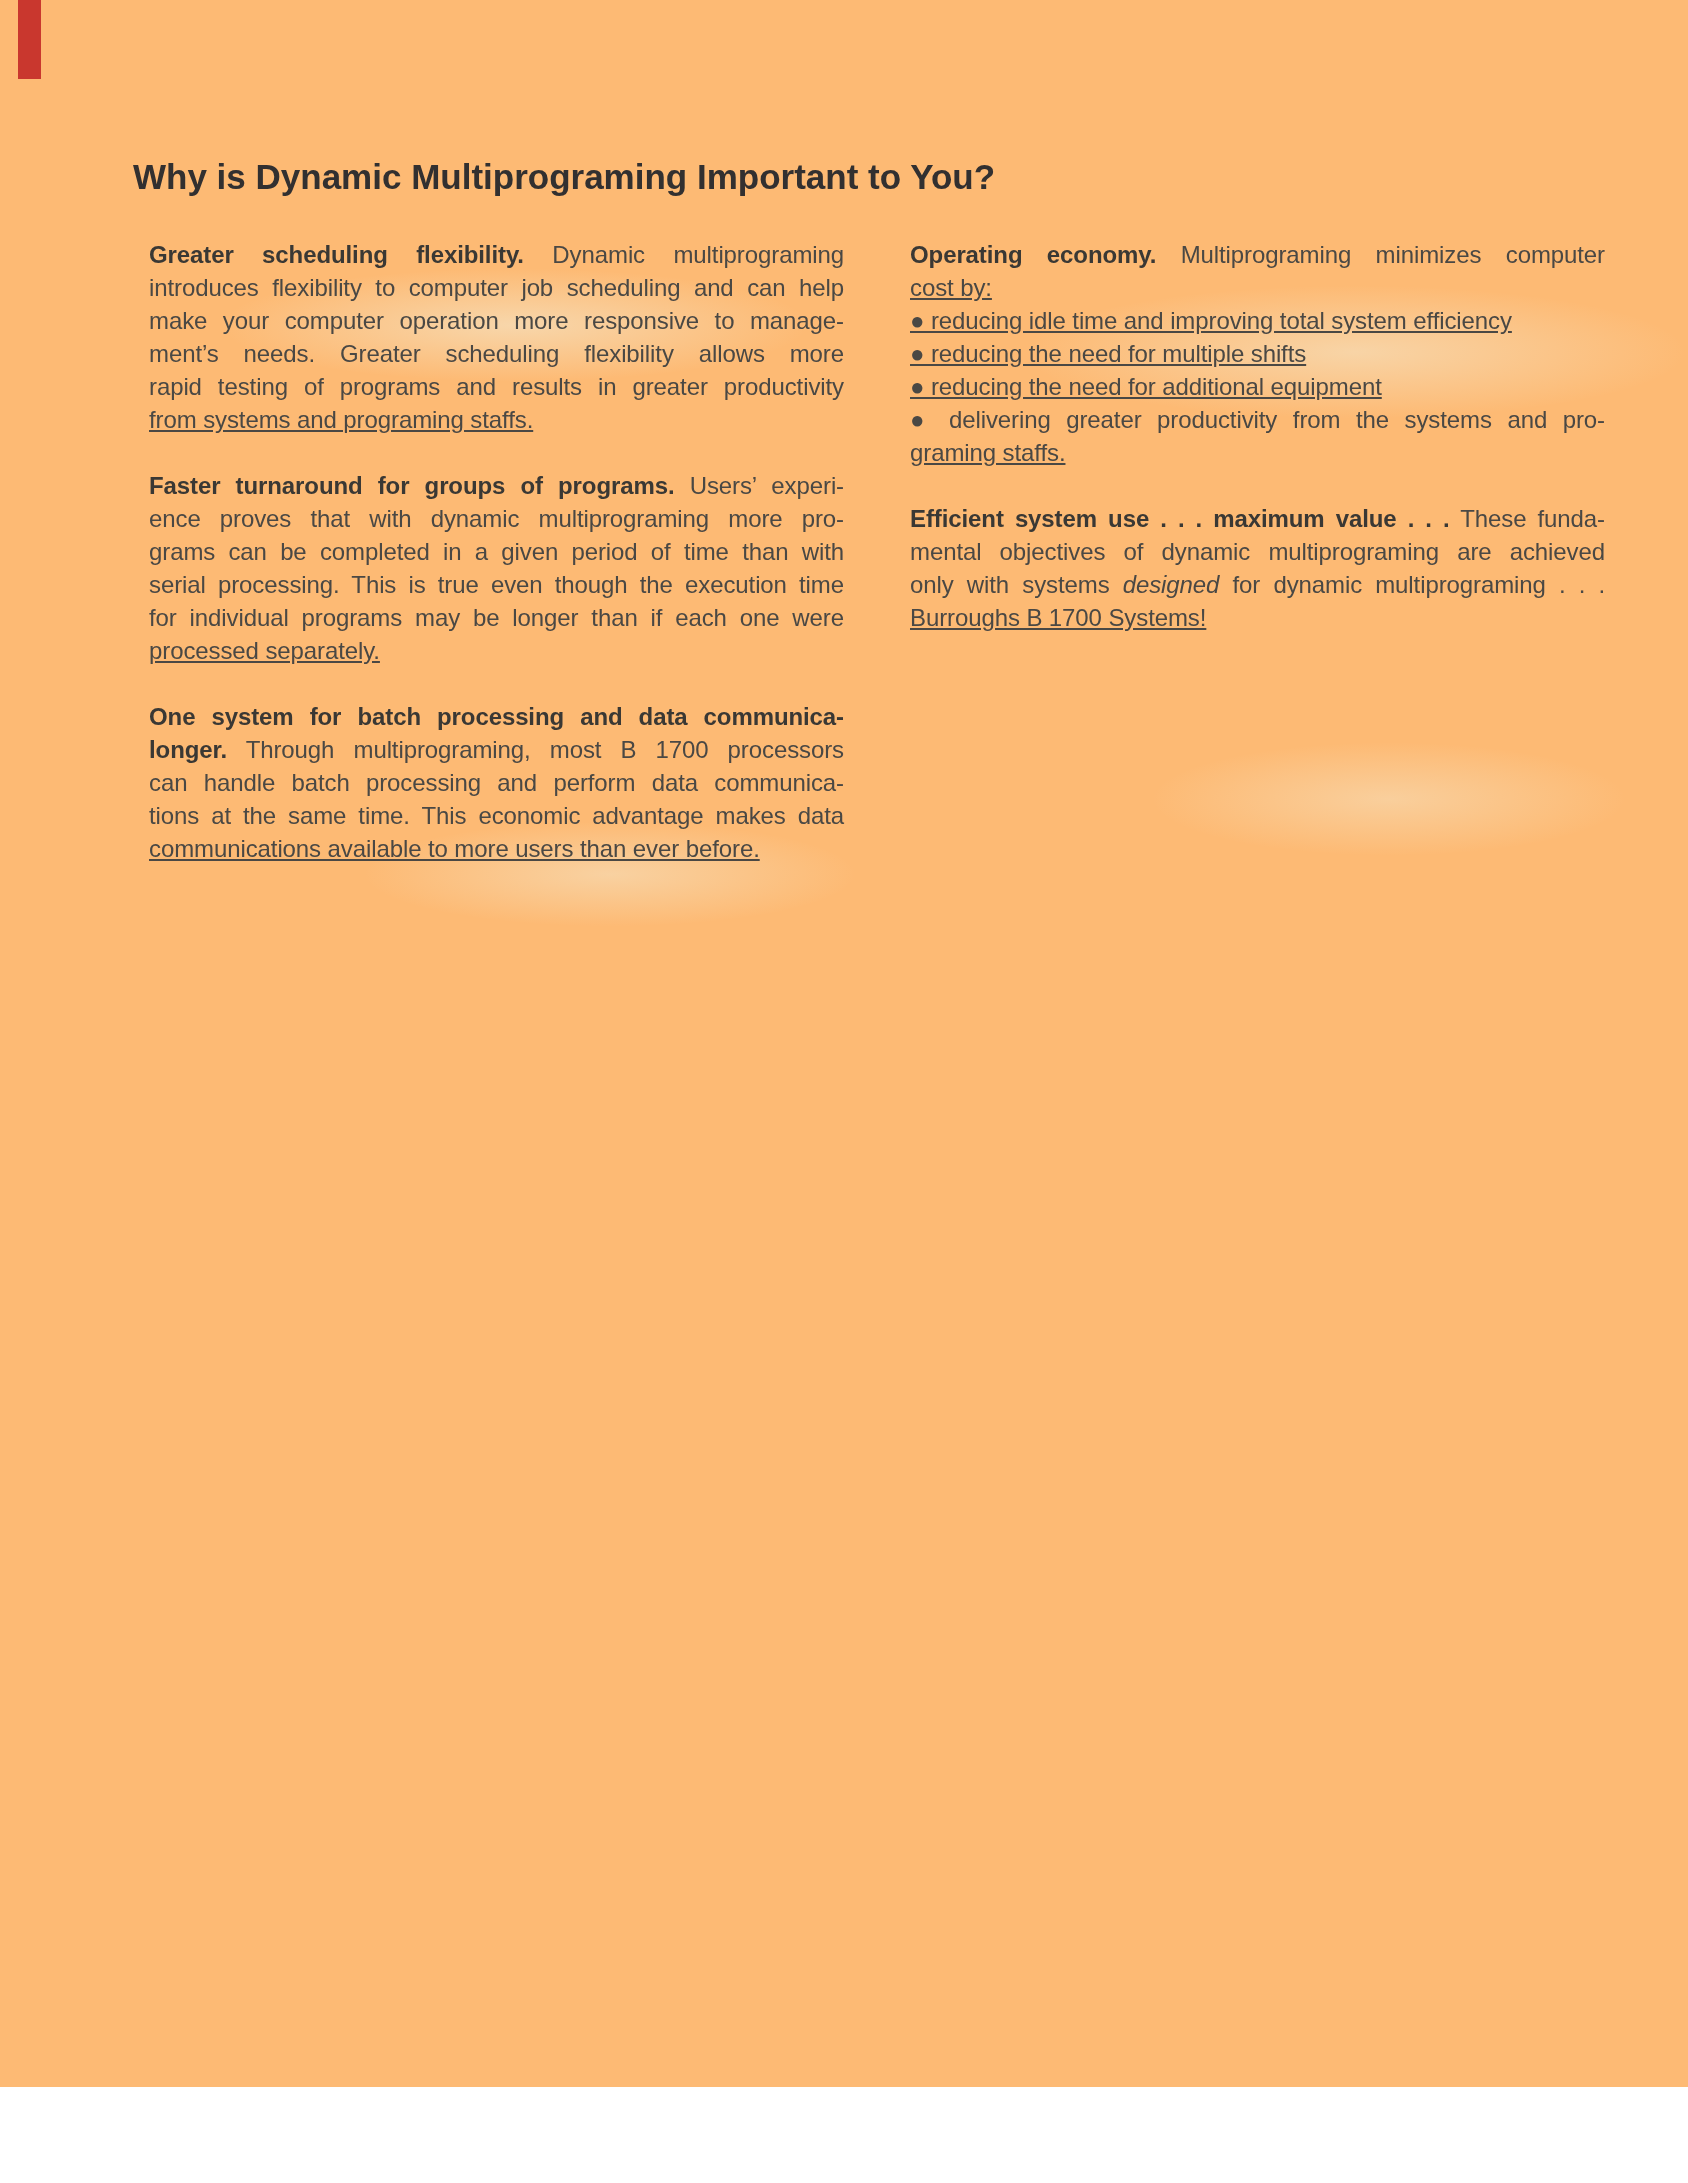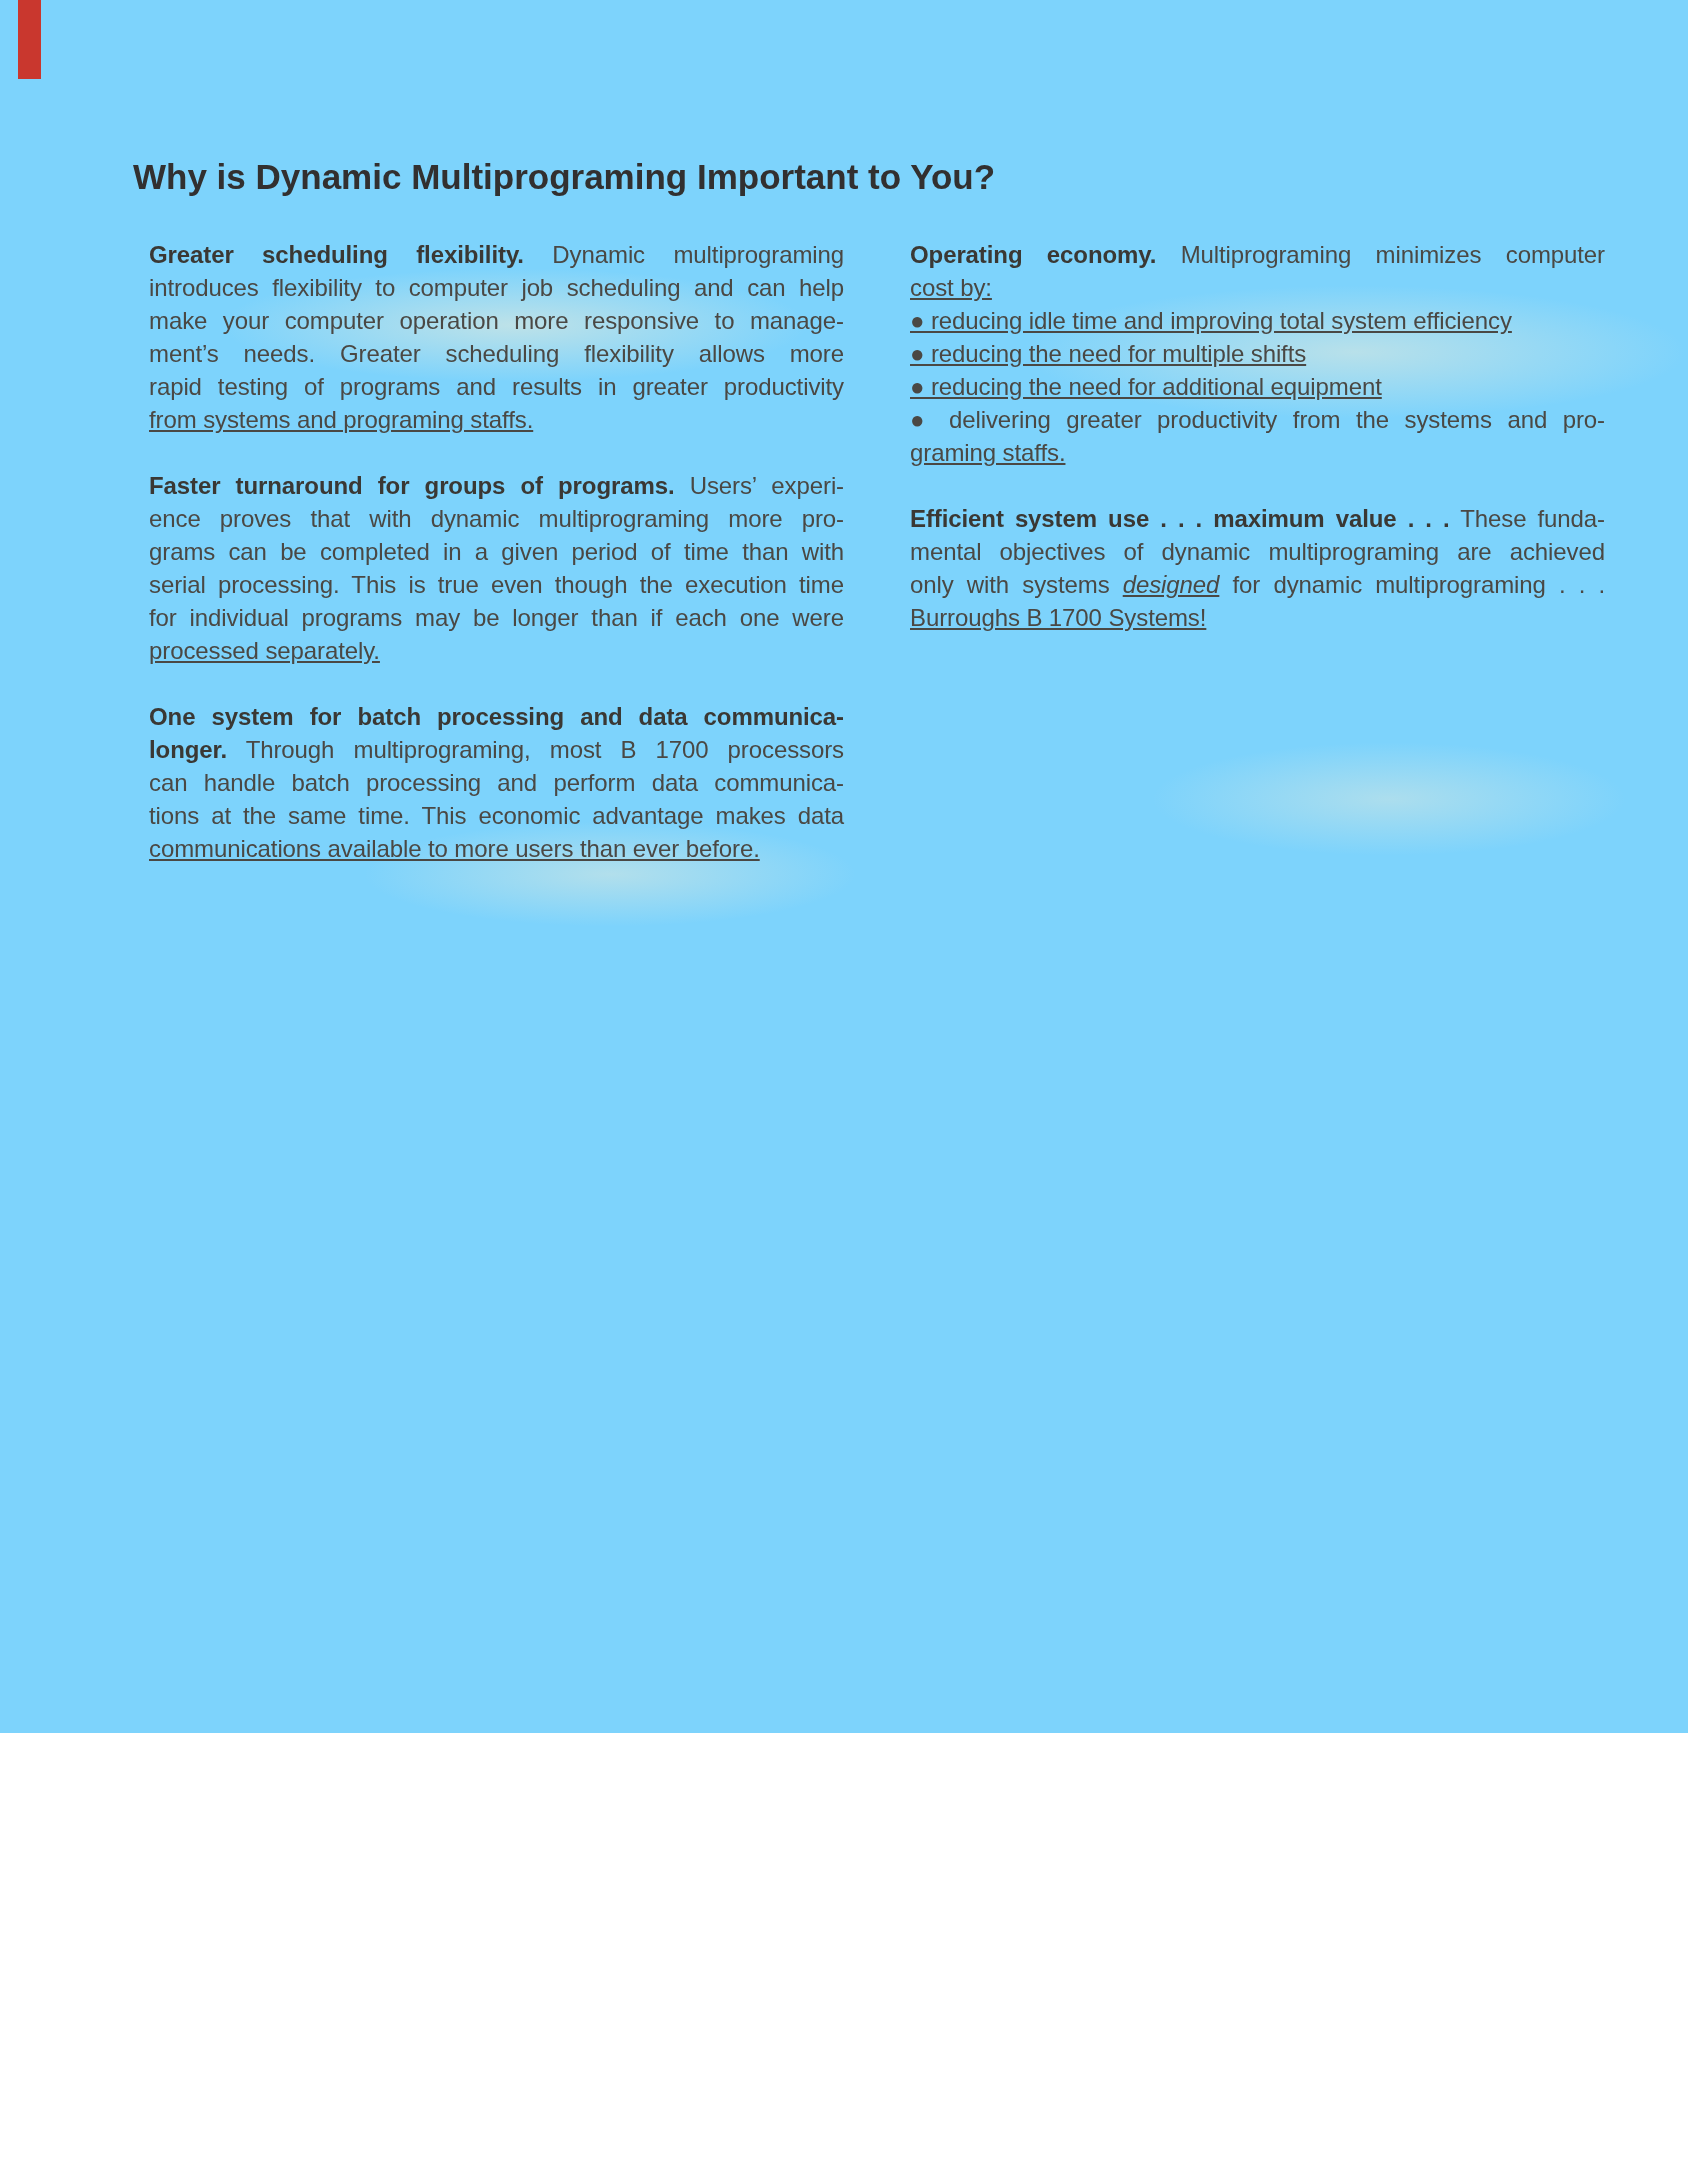--- a/index.html
+++ b/index.html
@@ -1,19 +1,19 @@
 <!DOCTYPE html>
 <html style="font-size:11px"><head>
 <meta charset="utf-8">
 <style>
   html,body { margin:0; padding:0; }
   .page {
     position:relative;
-    width:1688px; height:1733px;
-    background:#7dd3fc;
+    width:1688px; height:2087px;
+    background:#fdba74;
     font-family:"Liberation Sans","DejaVu Sans",sans-serif;
     color:#4a4844;
     overflow:hidden;
   }
   
   .page::before {
     content:"";
     position:absolute; inset:0;
     background:
       radial-gradient(ellipse 420px 81px at 515px 325px, rgba(243,238,216,0.55), rgba(243,238,216,0) 70%),
@@ -39,21 +39,21 @@
   }
   .col {
     width:711px;
     font-size:24px; line-height:33px;
     letter-spacing:-0.1px;
   }
   .para { margin:0 0 33px 16px; }
   .line { text-align:justify; text-align-last:justify; }
   .line.short { text-align-last:left;text-decoration:underline; }
   .b { font-weight:bold; color:#3a3834; }
-  .i { font-style:italic;text-decoration:underline; }
+  .i { font-style:italic; }
 </style>
 </head>
 <body>
 
 <div class="page">
   <div class="red-mark"></div>
   <h1 class="title">Why is Dynamic Multiprograming Important to You?</h1>
   <div class="cols">
     <div class="col">
         <div class="para">

